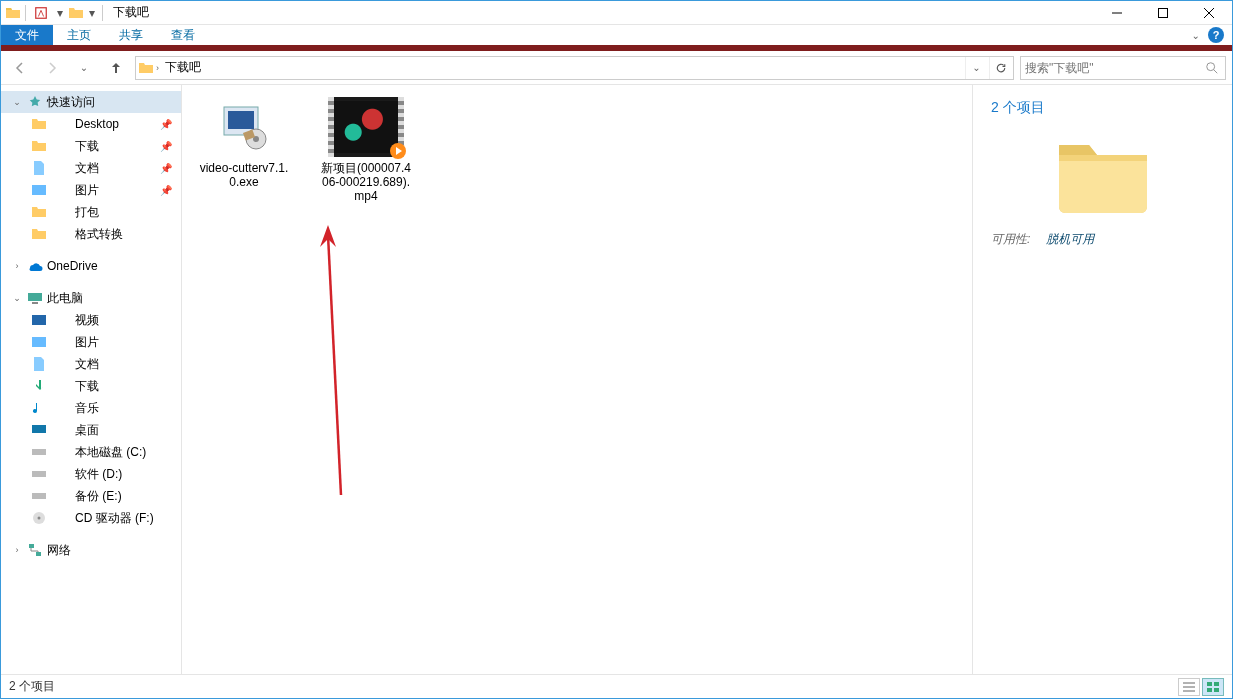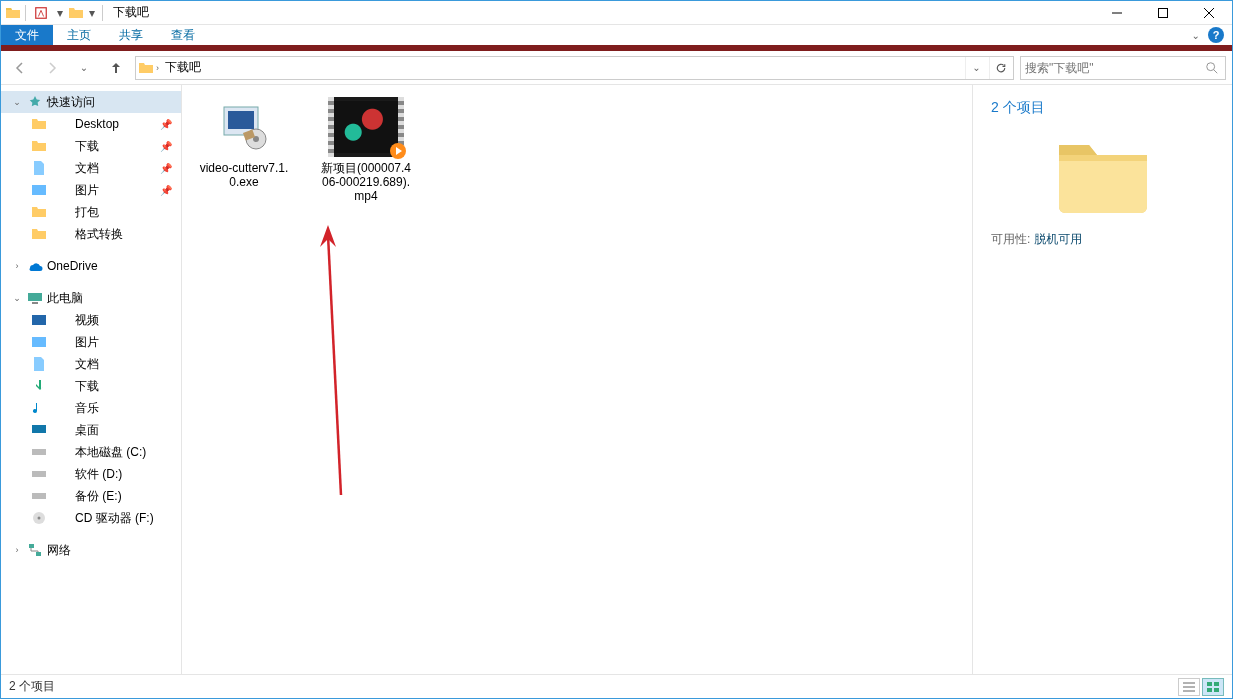--- a/index.html
+++ b/index.html
@@ -57,21 +57,21 @@
 .filmstrip::before{left:-6px;} .filmstrip::after{right:-6px;}
 .vid-inner{position:absolute;inset:4px 0;background:radial-gradient(circle at 30% 60%, #2b9 0 8px, transparent 9px), radial-gradient(circle at 60% 35%, #c33 0 10px, transparent 11px),#111;}
 .play-badge{position:absolute;right:-2px;bottom:-2px;width:16px;height:16px;border-radius:50%;background:#ff8c1a;display:flex;align-items:center;justify-content:center;}
 .play-badge::after{content:"";border-left:6px solid #fff;border-top:4px solid transparent;border-bottom:4px solid transparent;margin-left:2px;}
 
 .arrow-annot{position:absolute;pointer-events:none;}
 
 .details { width:260px; border-left:1px solid #e5e5e5; padding:14px 18px;}
 .details h3{color:#1979ca;font-weight:normal;font-size:14px;margin-bottom:14px;}
 .big-folder{width:100px;height:84px;margin:10px auto 16px;}
-.detail-row{display:flex;gap:4px;color:#666;}
+.detail-row{display:flex;gap:16px;color:#666;font-style:italic;}
 .detail-row .val{color:#0c4a6e;}
 
 
 .status { height:24px;border-top:1px solid #e5e5e5;display:flex;align-items:center;padding:0 8px;color:#333;}
 .status-right{margin-left:auto;display:flex;gap:2px;}
 .view-btn{width:22px;height:18px;border:1px solid #ccc;display:flex;align-items:center;justify-content:center;}
 .view-btn.active{background:#cde6f7;border-color:#7bb;}
 
 
 svg{display:block;}

